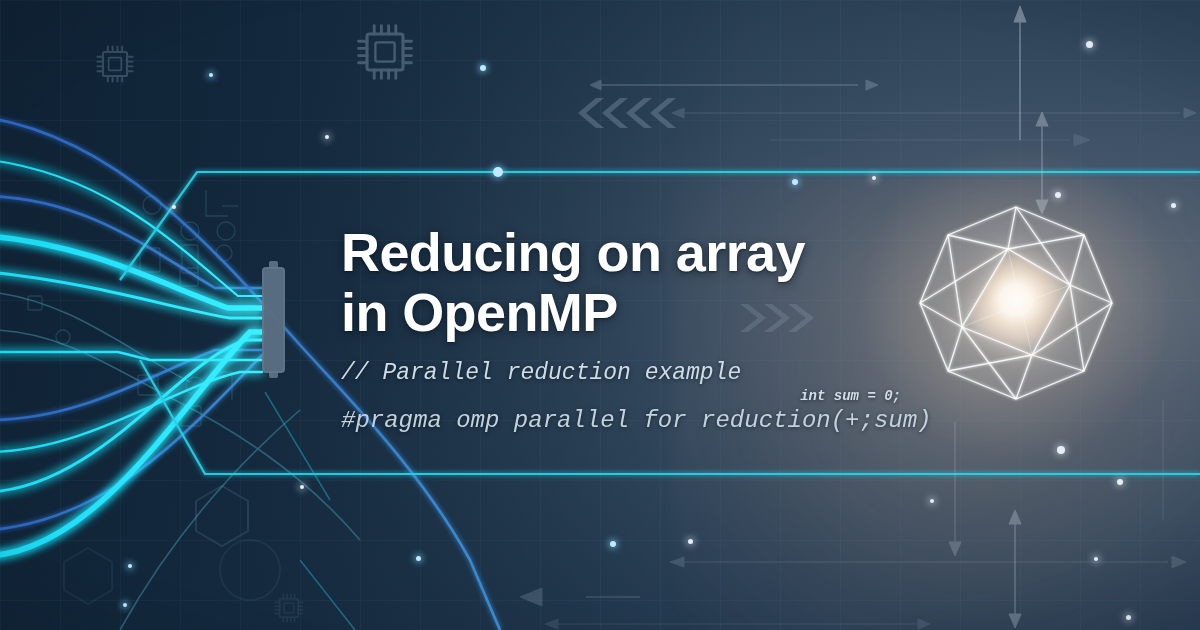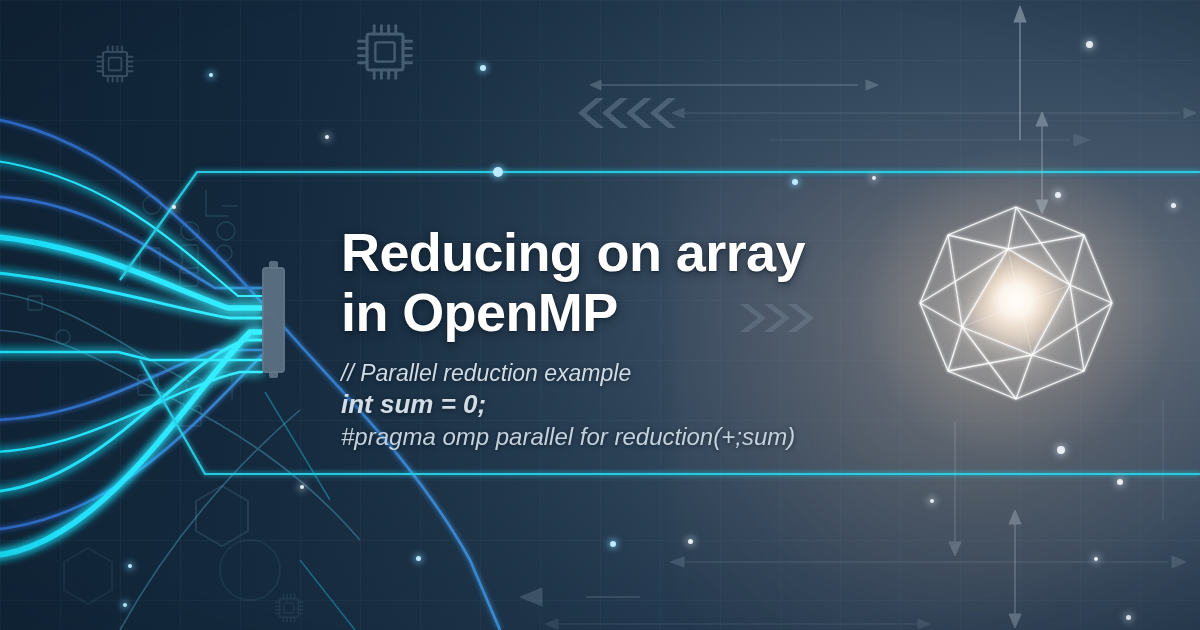--- a/index.html
+++ b/index.html
@@ -52,28 +52,28 @@
     font-size:54px;
     font-weight:700;
     line-height:1.12;
     color:#ffffff;
     letter-spacing:-0.6px;
     text-shadow:0 2px 10px rgba(4,16,28,0.55), 0 1px 2px rgba(4,16,28,0.5);
     white-space:pre-line;
   }
   .code-block {
     margin-top:16px;
-    font-family:Liberation Sans, sans-serif;
+    font-family:Liberation Mono, monospace;
     font-style:italic;
     color:#c9d6e0;
     text-shadow:0 1px 4px rgba(5,16,26,0.6);
   }
   .code-line { line-height:1.28; white-space:pre; }
   .code-comment { font-size:23px; color:#cfdbe5; }
-  .code-stmt { font-size:26px; font-weight:700; color:#d2dde6; }
+  .code-stmt { font-size:14px; font-weight:700; color:#d2dde6;text-align:right; }
   .code-pragma { font-size:24px; color:#c3d1dd; }
 
   
   .dot {
     position:absolute; border-radius:50%;
     background:#bfe9ff;
     box-shadow:0 0 6px 2px rgba(120,215,255,0.55);
   }
   .dot.warm { background:#e8eef4; box-shadow:0 0 7px 2px rgba(215,230,245,0.5); }
 </style>

